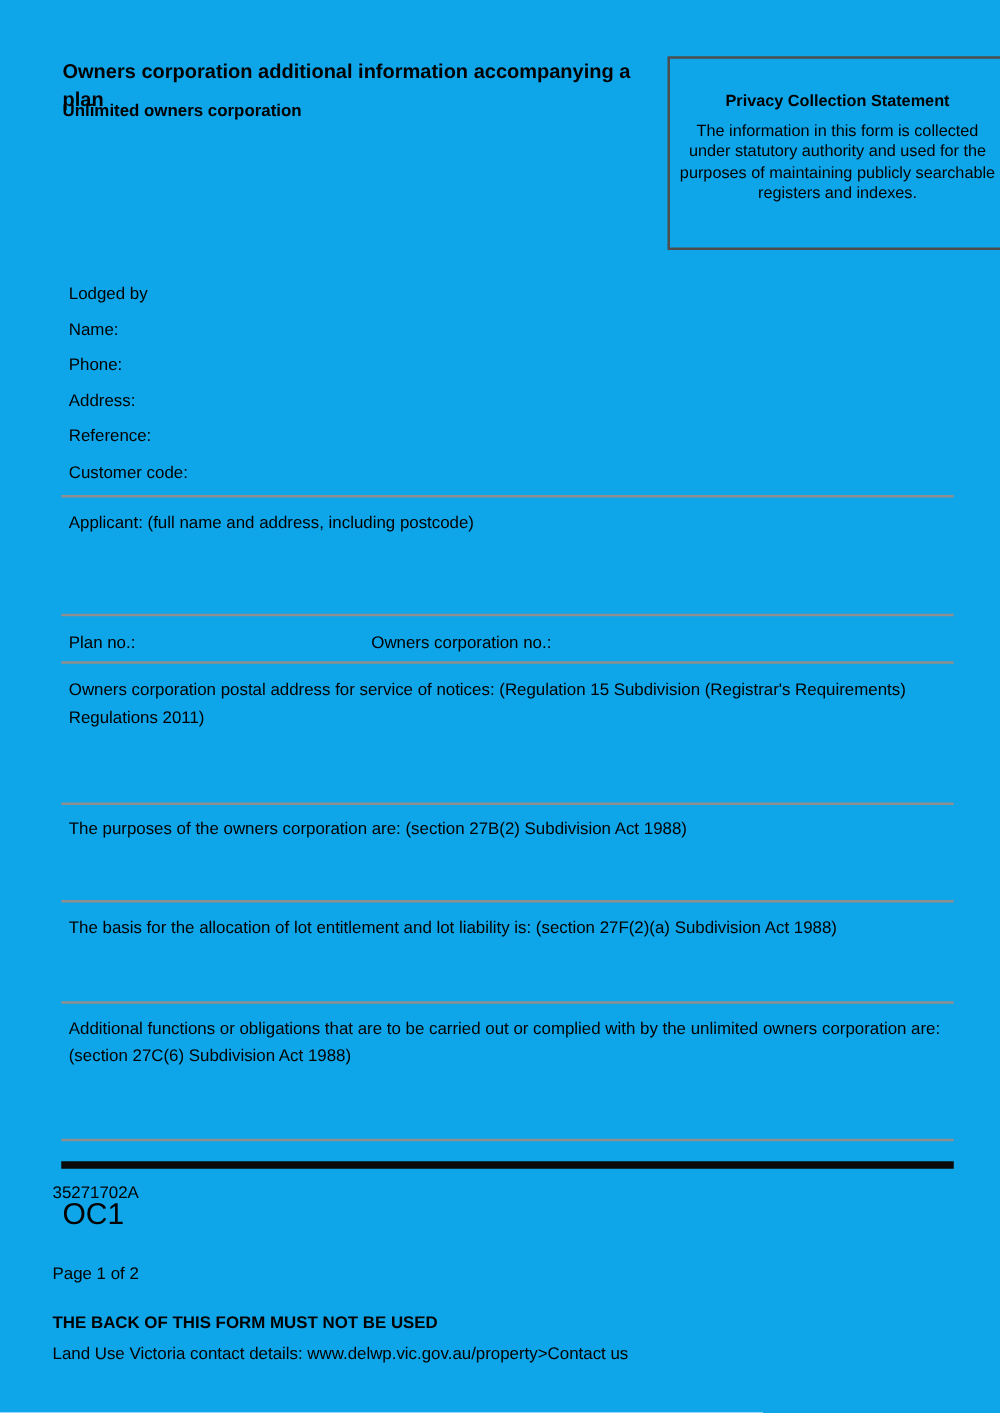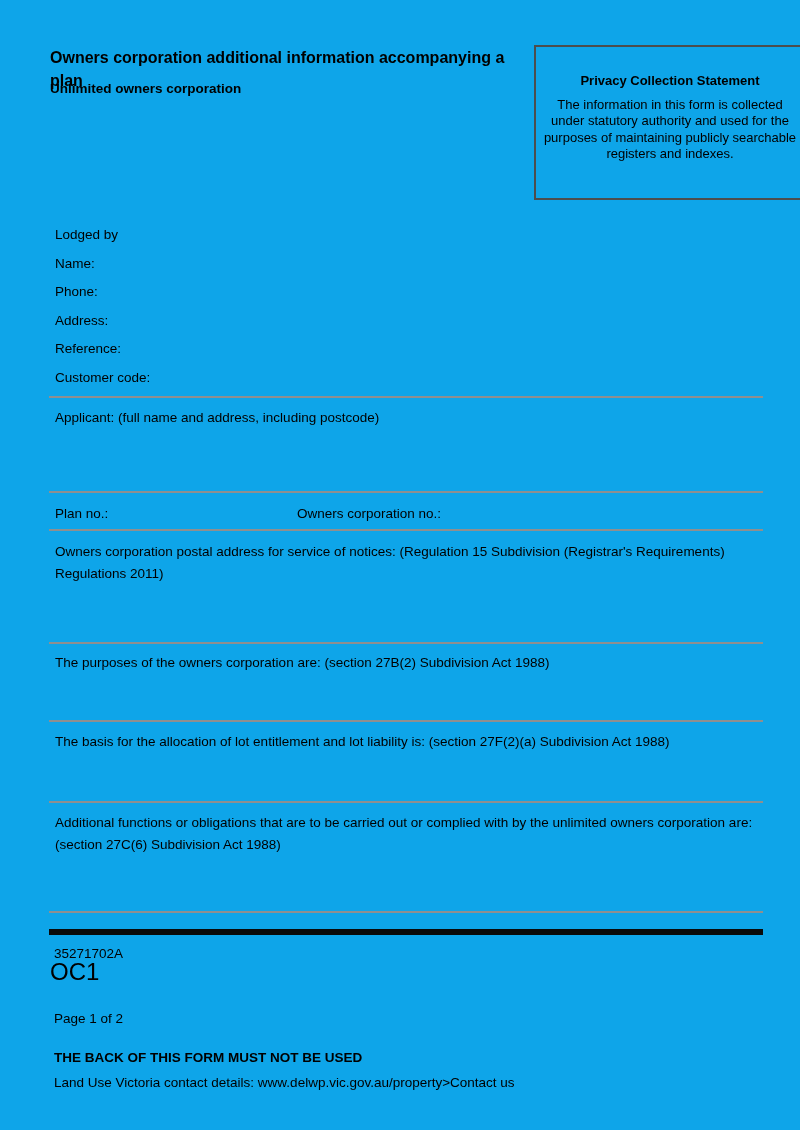--- a/index.html
+++ b/index.html
@@ -78,21 +78,21 @@
     background: #0a0a0a;
   }
   .field-label {
     position: absolute;
     font-size: 13.5px;
     line-height: 21.5px;
   }
   .w-wide { width: 700px; }
   .footer-text {
     position: absolute;
-    left: 54px;
+    left: 42px;
     font-size: 13.5px;
     line-height: 17px;
   }
   .form-code {
     position: absolute;
     left: 50px;
     top: 961px;
     font-size: 24px;
     line-height: 22px;
   }

